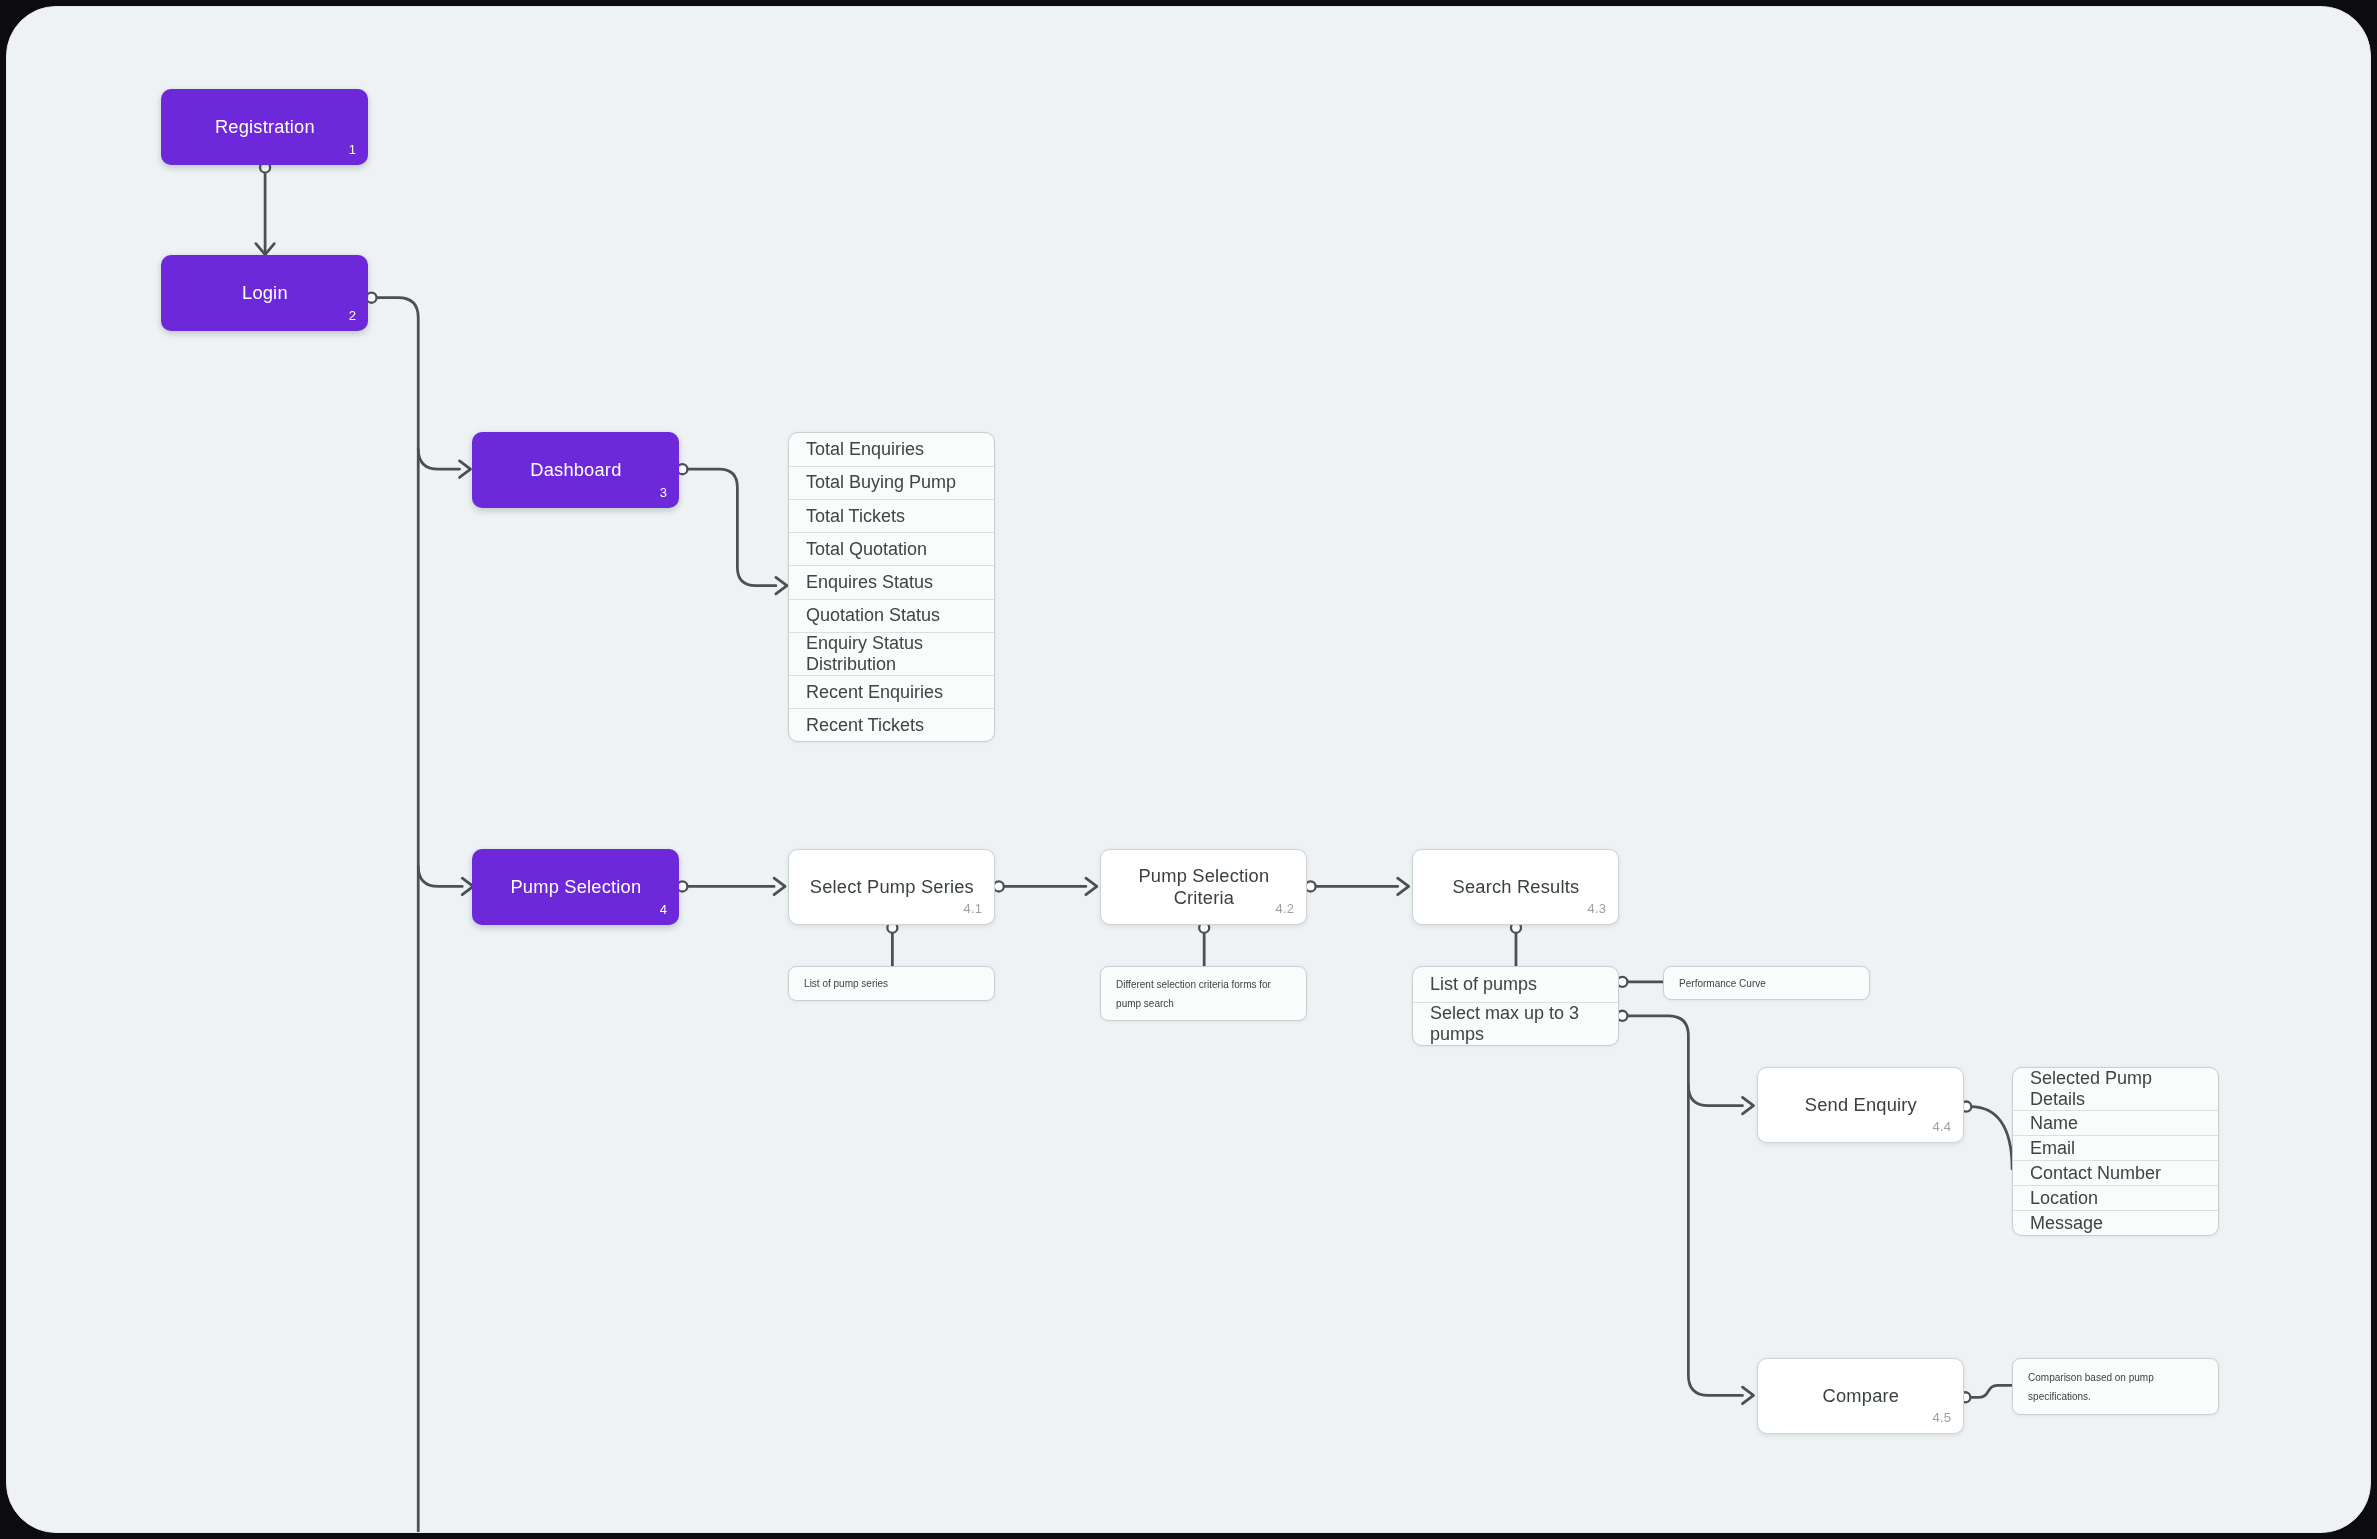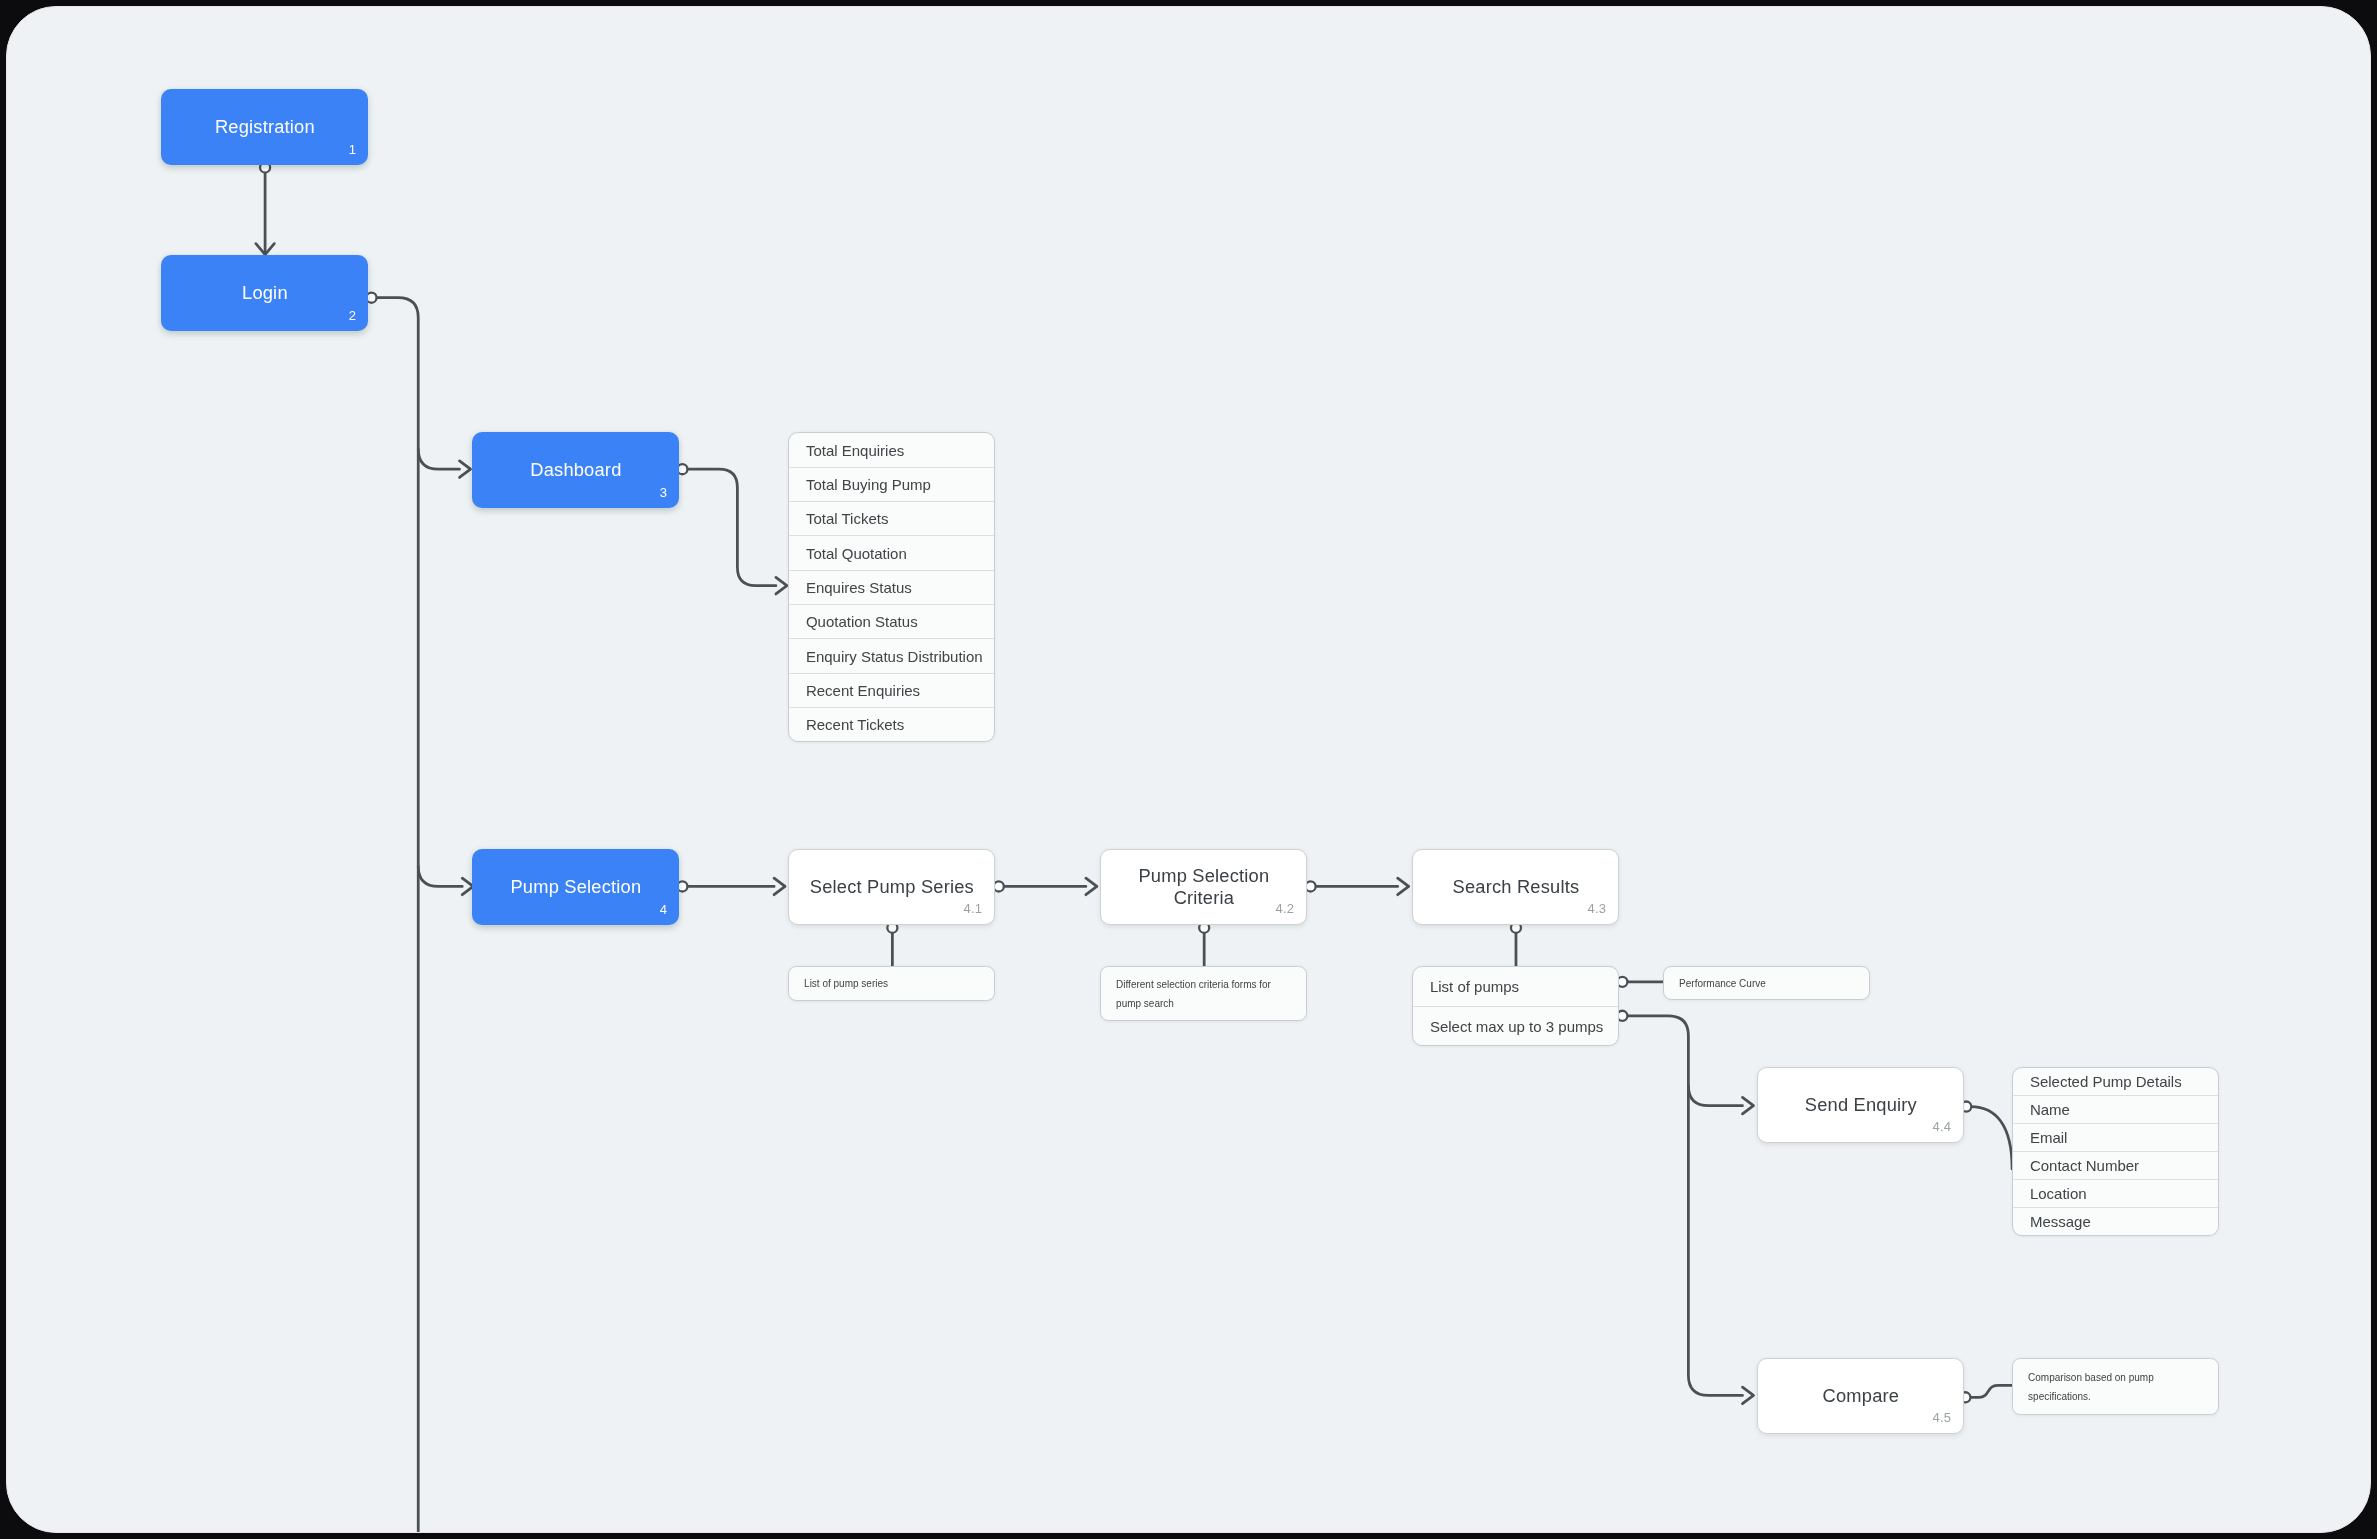--- a/index.html
+++ b/index.html
@@ -20,21 +20,21 @@
   .node{
     position:absolute;width:207px;height:76px;
     border-radius:10px;
     display:flex;align-items:center;justify-content:center;
     text-align:center;
     font-size:18.3px;font-weight:500;letter-spacing:0.2px;
     line-height:22px;
     padding:0 16.5px;box-sizing:border-box;
   }
   .node.teal{
-    background:#3b82f6;color:#ffffff;
+    background:#6d28d9;color:#ffffff;
     box-shadow:0 2.8px 6.4px rgba(20,60,55,.22);
   }
   .node.step{
     background:#ffffff;color:#3a4044;
     border:1.4px solid #cdd2d5;
     box-shadow:0 1.8px 4.6px rgba(40,50,55,.10);
   }
   .badge{
     position:absolute;right:12px;bottom:4.6px;
     font-size:13px;font-weight:500;letter-spacing:0.3px;
@@ -47,21 +47,21 @@
     border:1.4px solid #c9ced1;
     border-radius:10px;
     box-sizing:border-box;
     display:flex;flex-direction:column;
     overflow:hidden;
     box-shadow:0 0.9px 2.8px rgba(40,50,55,.07);
   }
   .listbox .row{
     flex:1;display:flex;align-items:center;
     padding-left:16.5px;padding-right:10px;
-    font-size:15px;color:#3f4447;
+    font-size:18px;color:#3f4447;
     border-top:0.9px solid #dcdfe1;
   }
   .listbox .row:first-child{border-top:none;}
   .notebox{
     position:absolute;width:207px;
     background:#fafbfb;
     border:1.4px solid #c9ced1;
     border-radius:8.3px;
     box-sizing:border-box;
     display:flex;align-items:center;

